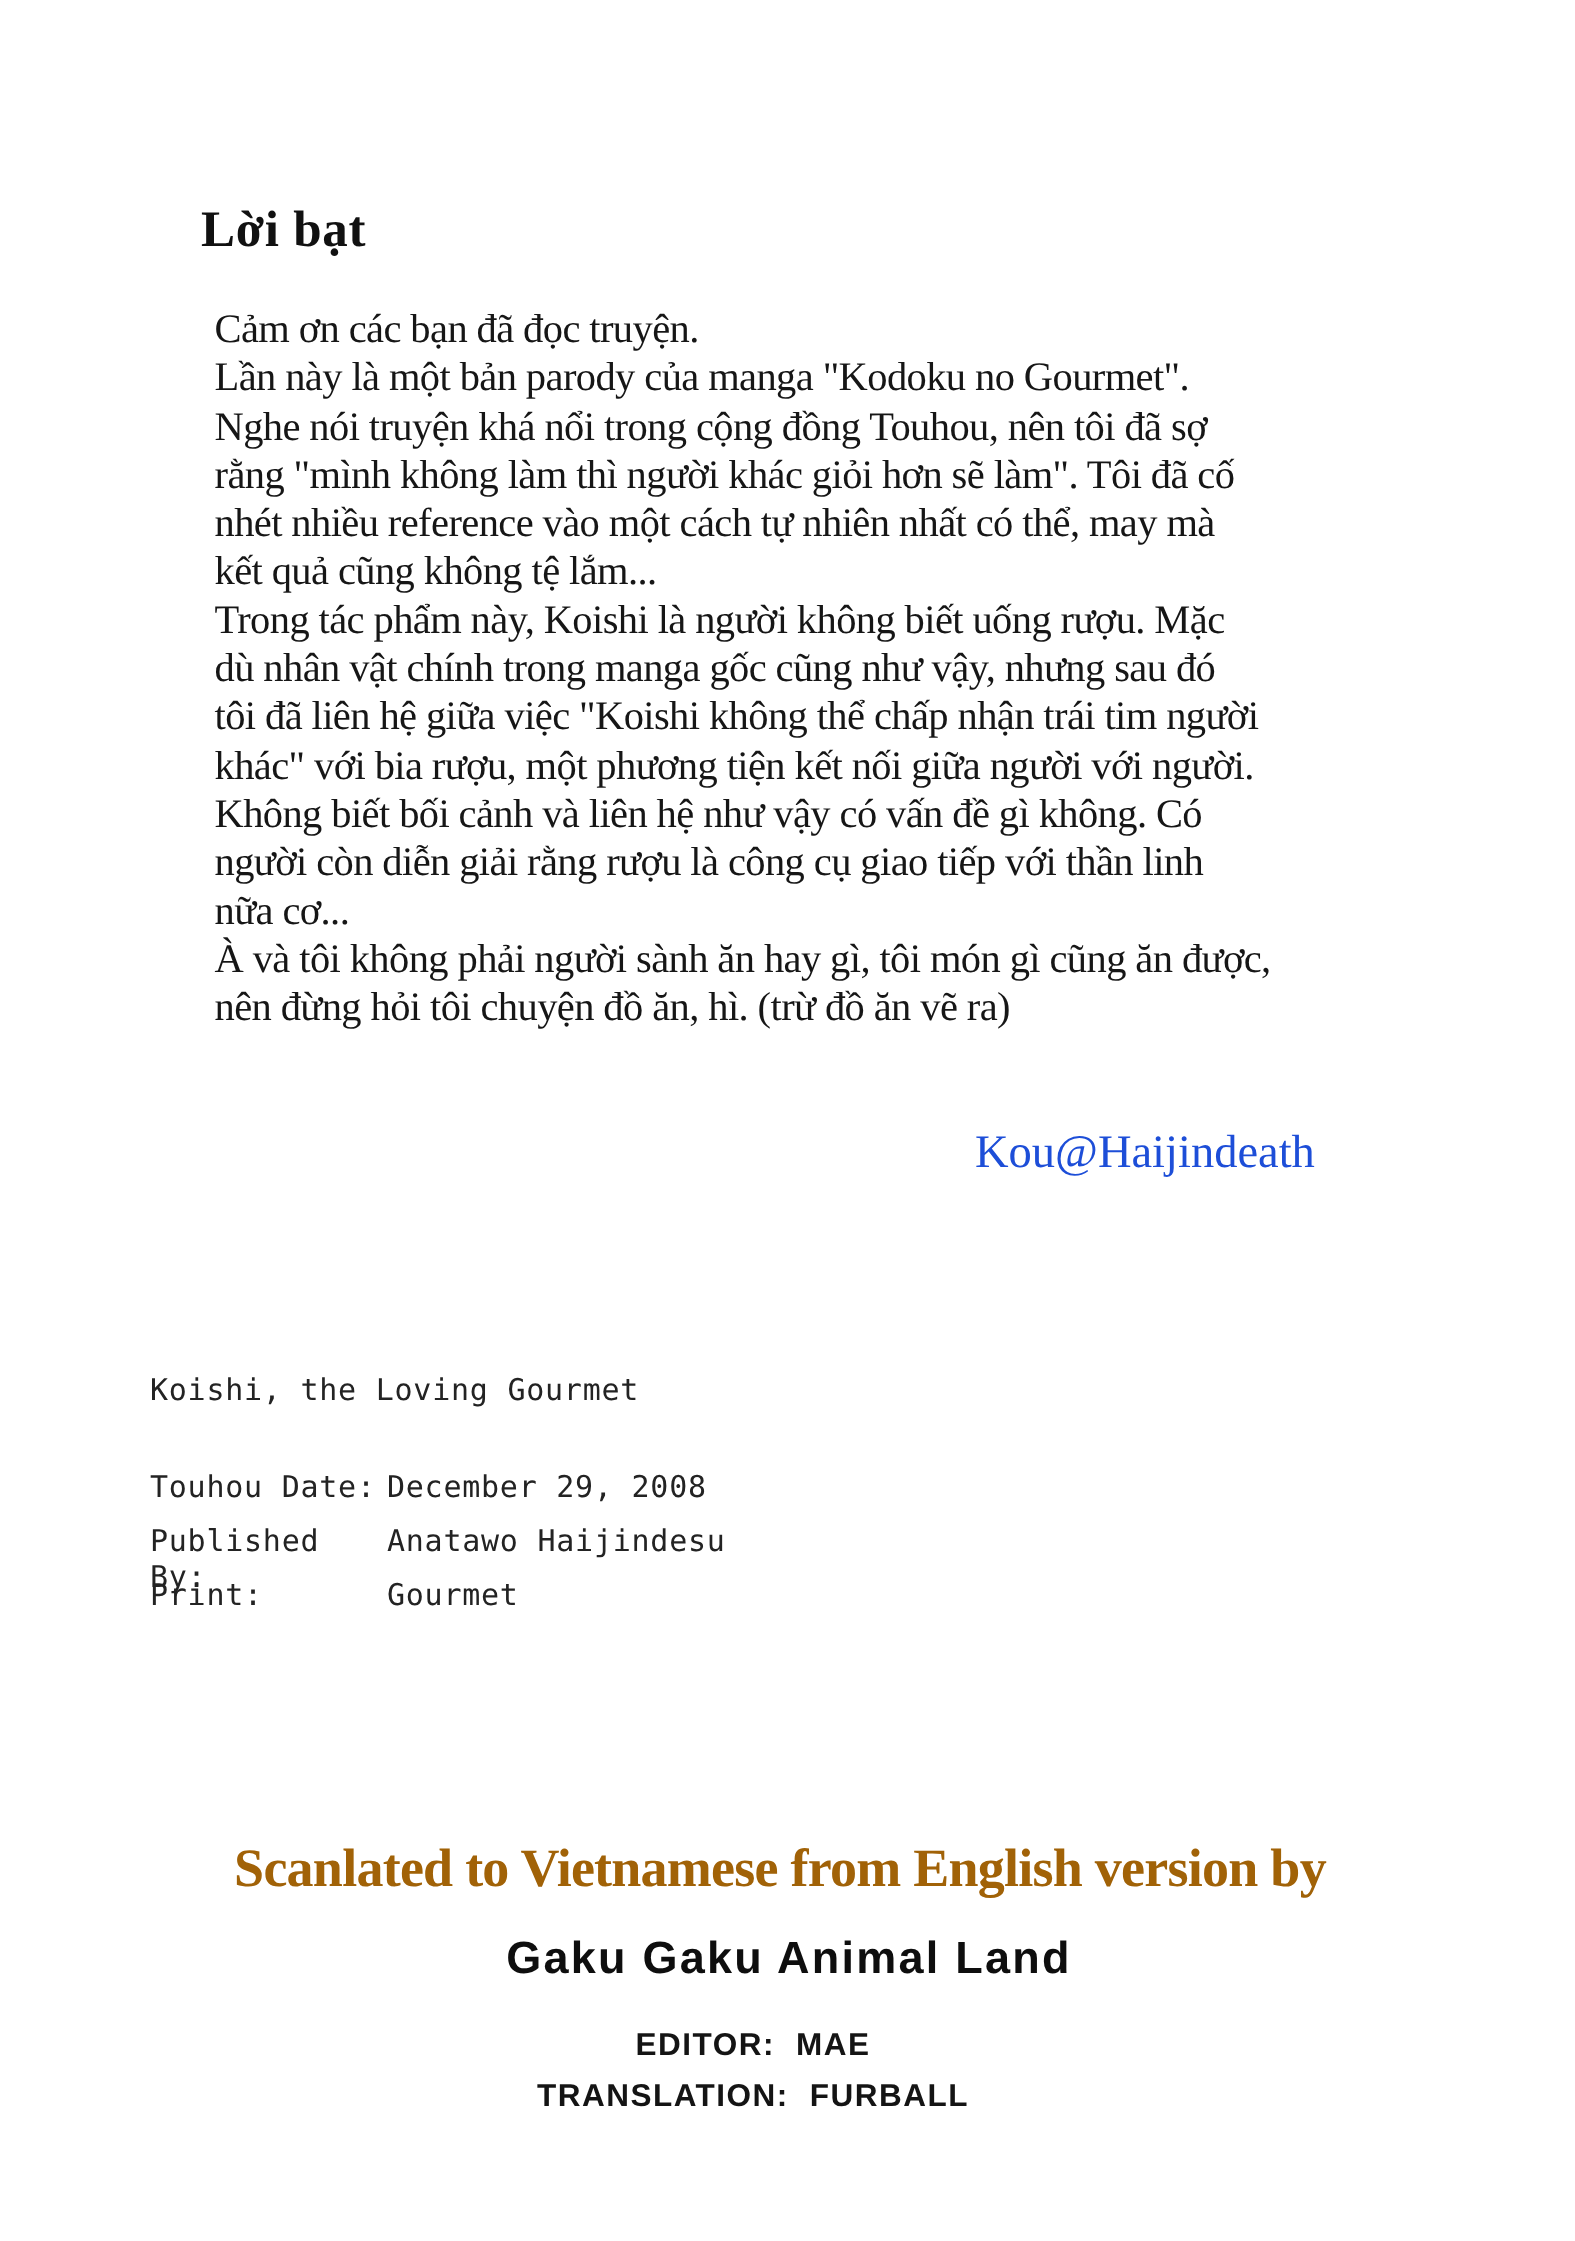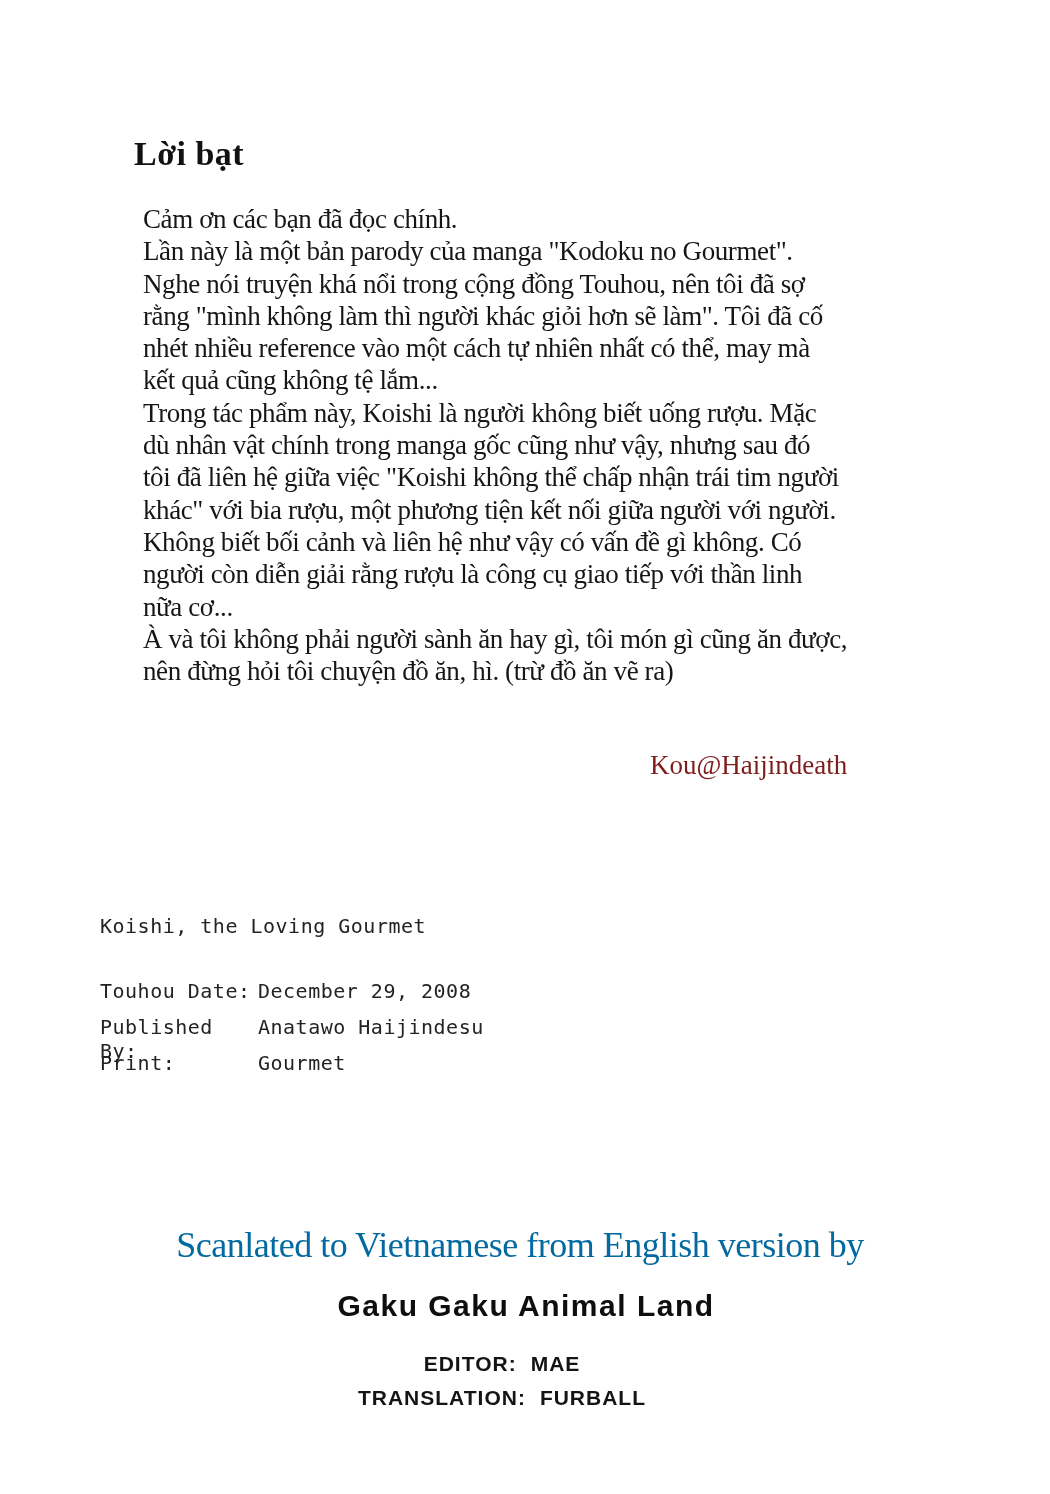--- a/index.html
+++ b/index.html
@@ -42,22 +42,22 @@
     white-space: nowrap;
   }
   .body-line { display: block; }
 
   
   .signature {
     position: absolute;
     left: 650px;
     top: 750px;
     font-family: "Liberation Serif", serif;
-    font-size: 27px;
-    color: #7f1d1d;
+    font-size: 31px;
+    color: #1d4ed8;
   }
 
   
   .pub-info {
     position: absolute;
     left: 100px;
     top: 914px;
     font-family: "DejaVu Sans Mono", monospace;
     font-size: 20px;
     color: #232323;
@@ -79,24 +79,24 @@
   .info-value { white-space: nowrap; }
 
   
   .credits-headline {
     position: absolute;
     left: 0;
     top: 1224px;
     width: 1040px;
     text-align: center;
     font-family: "Liberation Serif", serif;
-    font-weight: 400;
+    font-weight: 700;
     font-size: 36px;
     letter-spacing: -0.5px;
-    color: #0369a1;
+    color: #a16207;
   }
   .group-name {
     position: absolute;
     left: 0;
     top: 1289px;
     width: 1020px;
     text-align: center;
     font-family: "Liberation Sans", sans-serif;
     font-weight: bold;
     font-size: 30px;
@@ -131,21 +131,21 @@
   }
 </style>
 </head>
 <body>
 
 <div class="page">
 
   <h1 class="afterword-title">Lời bạt</h1>
 
   <div class="afterword-body">
-    <span class="body-line">Cảm ơn các bạn đã đọc chính.</span>
+    <span class="body-line">Cảm ơn các bạn đã đọc truyện.</span>
     <span class="body-line">Lần này là một bản parody của manga "Kodoku no Gourmet".</span>
     <span class="body-line">Nghe nói truyện khá nổi trong cộng đồng Touhou, nên tôi đã sợ</span>
     <span class="body-line">rằng "mình không làm thì người khác giỏi hơn sẽ làm". Tôi đã cố</span>
     <span class="body-line">nhét nhiều reference vào một cách tự nhiên nhất có thể, may mà</span>
     <span class="body-line">kết quả cũng không tệ lắm...</span>
     <span class="body-line">Trong tác phẩm này, Koishi là người không biết uống rượu. Mặc</span>
     <span class="body-line">dù nhân vật chính trong manga gốc cũng như vậy, nhưng sau đó</span>
     <span class="body-line">tôi đã liên hệ giữa việc "Koishi không thể chấp nhận trái tim người</span>
     <span class="body-line">khác" với bia rượu, một phương tiện kết nối giữa người với người.</span>
     <span class="body-line">Không biết bối cảnh và liên hệ như vậy có vấn đề gì không. Có</span>

